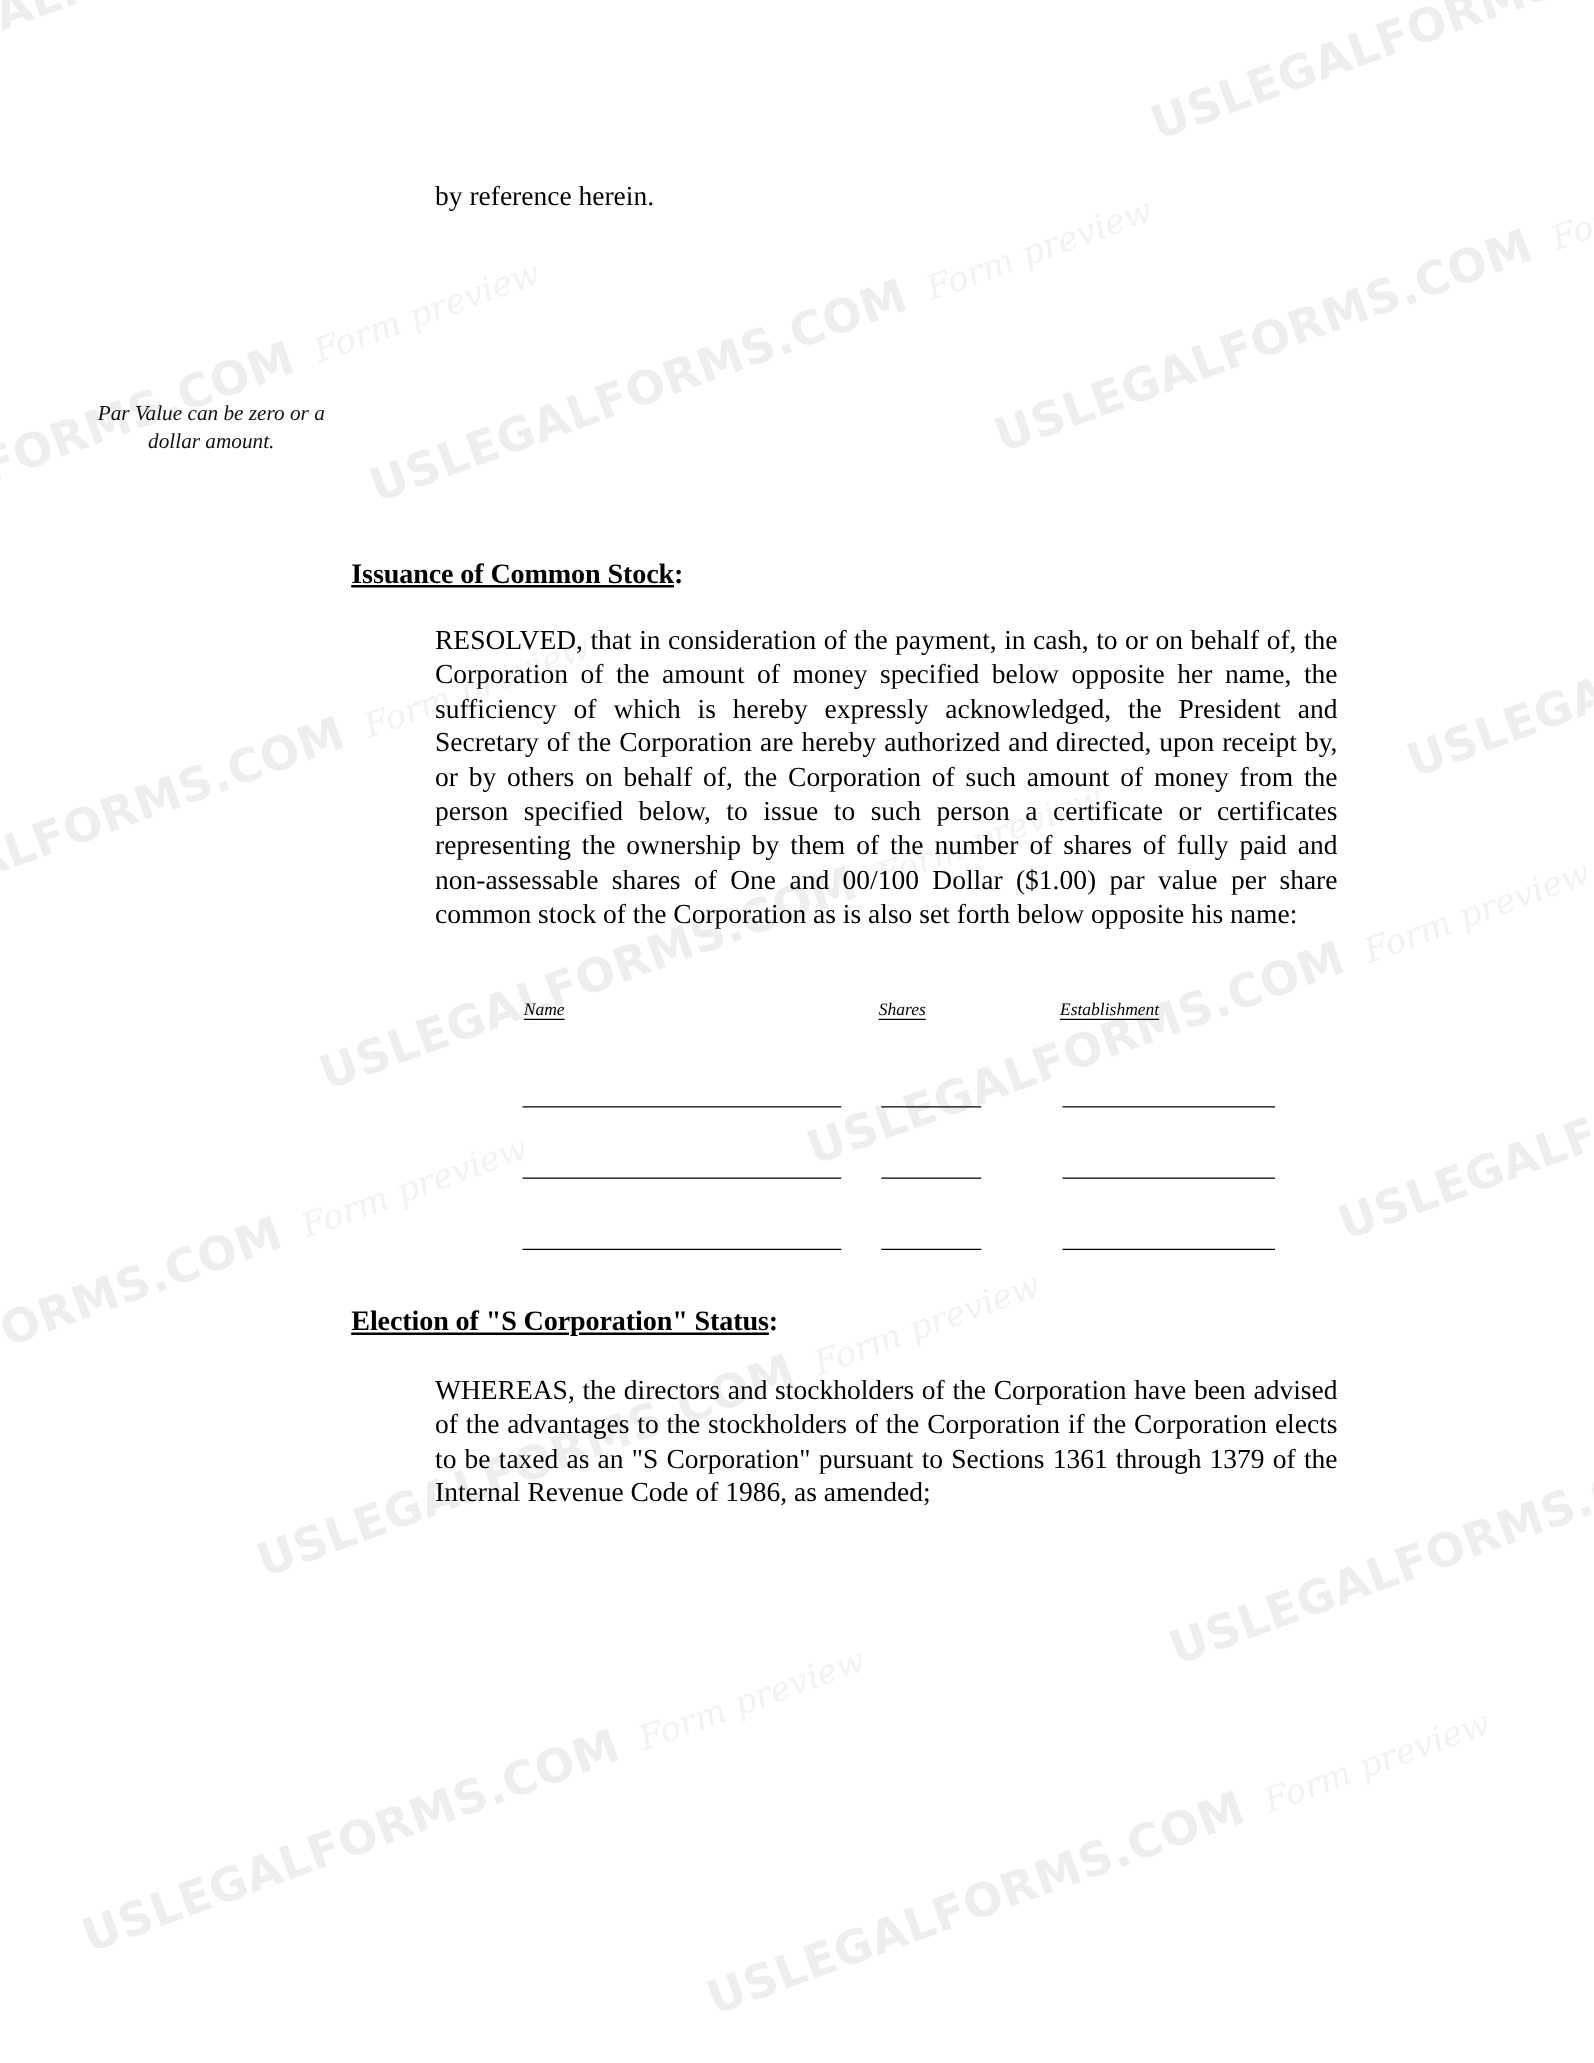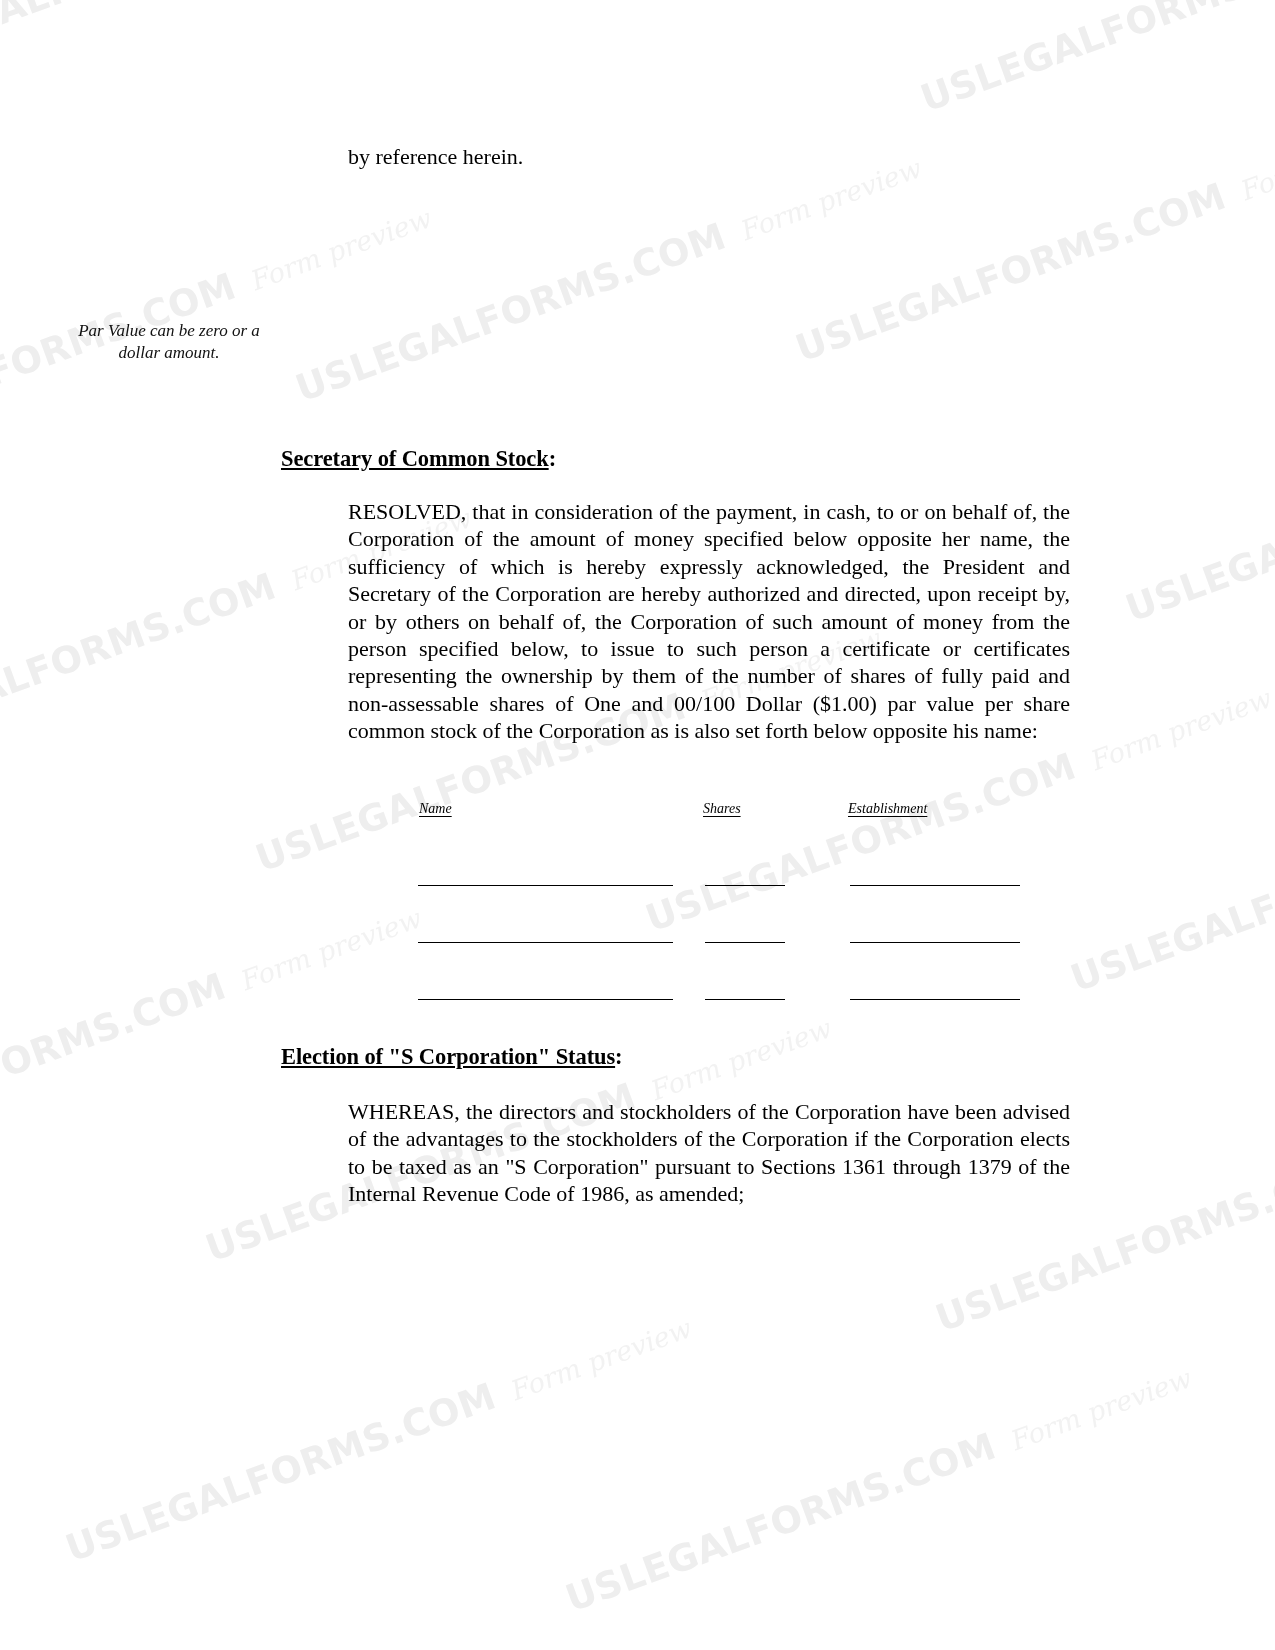--- a/index.html
+++ b/index.html
@@ -184,21 +184,21 @@
 
   <div class="content-layer">
 
     <div class="plain-line" style="top:143px;">by reference herein.</div>
 
     <div class="margin-note" style="top:320px;">Par Value can be zero or a dollar amount.</div>
 
 
 
     <div class="section-head" style="top:446px;">
-      <span class="u">Secretary of Common Stock</span><span>:</span>
+      <span class="u">Issuance of Common Stock</span><span>:</span>
     </div>
 
 
     <div class="para" style="top:498px;">RESOLVED, that in consideration of the payment, in cash, to or on behalf of, the Corporation of the amount of money specified below opposite her name, the sufficiency of which is hereby expressly acknowledged, the President and Secretary of the Corporation are hereby authorized and directed, upon receipt by, or by others on behalf of, the Corporation of such amount of money from the person specified below, to issue to such person a certificate or certificates representing the ownership by them of the number of shares of fully paid and non-assessable shares of One and 00/100 Dollar ($1.00) par value per share common stock of the Corporation as is also set forth below opposite his name:</div>
 
     <div class="share-table">
 
       <div class="col-head" style="left:71px; top:6px;">Name</div>
       <div class="col-head" style="left:355px; top:6px;">Shares</div>
       <div class="col-head" style="left:500px; top:6px;">Establishment</div>

